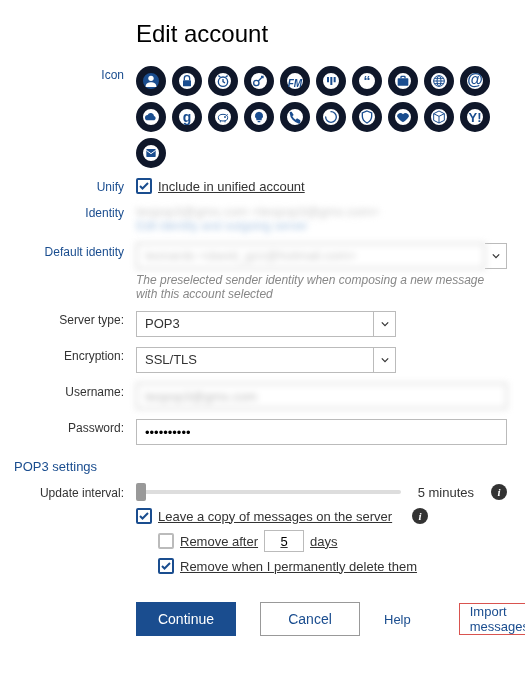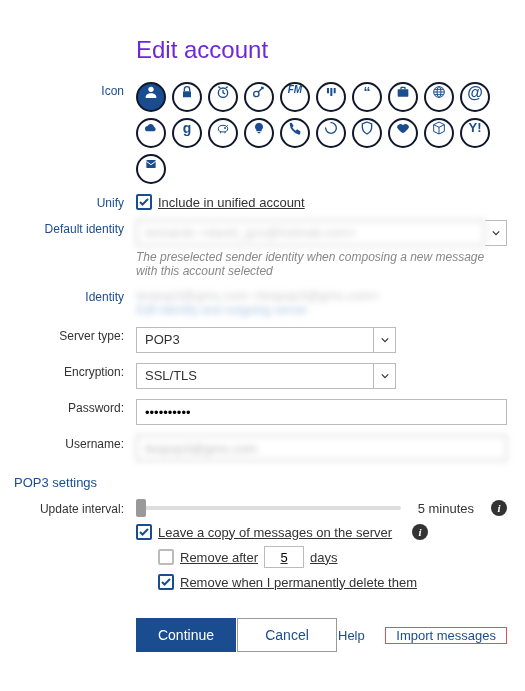--- a/index.html
+++ b/index.html
@@ -9,40 +9,40 @@
     font-family: "Segoe UI", Tahoma, sans-serif;
     font-size: 13px;
     color: #333;
     background: #fff;
     width: 525px;
   }
   .container { padding: 10px 18px 18px 14px; }
   .page-title {
     font-size: 24px;
     font-weight: 400;
-    color: #6d28d9;
-    margin: 26px 0 18px 122px;
+    color: #000000;
+    margin: 10px 0 18px 122px;
   }
   .row { display: flex; align-items: flex-start; margin-bottom: 10px; }
   .label-col {
     width: 122px;
     text-align: right;
     padding-right: 12px;
     padding-top: 2px;
     color: #1a4d8f;
     font-size: 12px;
   }
   .label-col.dark { color: #333; }
   .value-col { flex: 1; }
   .icon-grid { display: flex; flex-wrap: wrap; gap: 6px; max-width: 360px; }
   .icon-circle {
     width: 30px; height: 30px;
-    border: 2px solid #0f172a;
+    border: 7px solid #0f172a;
     border-radius: 50%;
-    display: flex; align-items: flex-start; justify-content: center;
+    display: flex; align-items: flex-end; justify-content: center;
     color: #1a4d8f;
     cursor: pointer;
     background: #fff;
   }
   .icon-circle.selected { background: #1a4d8f; color: #fff; }
   .icon-circle svg { width: 16px; height: 16px; }
   .checkbox-row { display: flex; align-items: center; gap: 6px; text-decoration: underline; }
   .chk {
     width: 16px; height: 16px;
     border: 2px solid #1a4d8f;
@@ -134,21 +134,21 @@
     width: 40px;
     border: 1px solid #bbb;
     text-align: center;
     padding: 2px;
     font-size: 13px;
     height: 22px;
   }
   .button-row {
     display: flex;
     align-items: center;
-    gap: 1px;
+    gap: 24px;
     margin-top: 22px;
     margin-left: 122px;
   }
   .btn {
     padding: 8px 20px;
     font-size: 14px;
     cursor: pointer;
     min-width: 100px;
     text-align: center;
   }
@@ -304,39 +304,39 @@
             <svg viewBox="0 0 24 24" fill="none" stroke="#1a4d8f" stroke-width="4">
               <path d="M4 12l5 5L20 6"></path>
             </svg>
           </span>
         <span>Include in unified account</span>
       </div>
     </div>
   </div>
 
   <div class="row">
+    <div class="label-col">Identity</div>
+    <div class="value-col">
+      <div class="blurred">leopop3@gmx.com &lt;leopop3@gmx.com&gt;</div>
+      <div class="blurred-link">Edit identity and outgoing server</div>
+    </div>
+  </div>
+
+  <div class="row">
     <div class="label-col">Default identity</div>
     <div class="value-col">
       <div class="select-wrap">
         <div class="select-input blurred" style="filter:blur(3px)">leonardo &lt;david_gzz@hotmail.com&gt;</div>
         <div class="select-arrow">
             <svg viewBox="0 0 10 10">
               <path d="M1 3l4 4 4-4" fill="none" stroke="#333" stroke-width="1.5"></path>
             </svg>
           </div>
       </div>
       <div class="hint">The preselected sender identity when composing a new message with this account selected</div>
-    </div>
-  </div>
-
-  <div class="row">
-    <div class="label-col">Identity</div>
-    <div class="value-col">
-      <div class="blurred">leopop3@gmx.com &lt;leopop3@gmx.com&gt;</div>
-      <div class="blurred-link">Edit identity and outgoing server</div>
     </div>
   </div>
 
 
   <div class="row">
     <div class="label-col dark">Server type:</div>
     <div class="value-col" style="max-width:260px">
       <div class="select-wrap">
         <div class="select-input">POP3</div>
         <div class="select-arrow">
@@ -356,30 +356,30 @@
         <div class="select-arrow">
             <svg viewBox="0 0 10 10">
               <path d="M1 3l4 4 4-4" fill="none" stroke="#333" stroke-width="1.5"></path>
             </svg>
           </div>
       </div>
     </div>
   </div>
 
   <div class="row">
+    <div class="label-col dark">Username:</div>
+    <div class="value-col">
+      <input class="text-input blurred" style="filter: blur(3px); color: rgb(187, 187, 187);" value="leopop3@gmx.com">
+    </div>
+  </div>
+
+  <div class="row">
     <div class="label-col dark">Password:</div>
     <div class="value-col">
       <input class="text-input" value="••••••••••" style="">
-    </div>
-  </div>
-
-  <div class="row">
-    <div class="label-col dark">Username:</div>
-    <div class="value-col">
-      <input class="text-input blurred" style="filter: blur(3px); color: rgb(187, 187, 187);" value="leopop3@gmx.com">
     </div>
   </div>
 
   <div class="section-header">POP3 settings</div>
 
   <div class="row">
     <div class="label-col dark">Update interval:</div>
     <div class="value-col">
       <div class="slider-row">
         <div class="slider-track">

